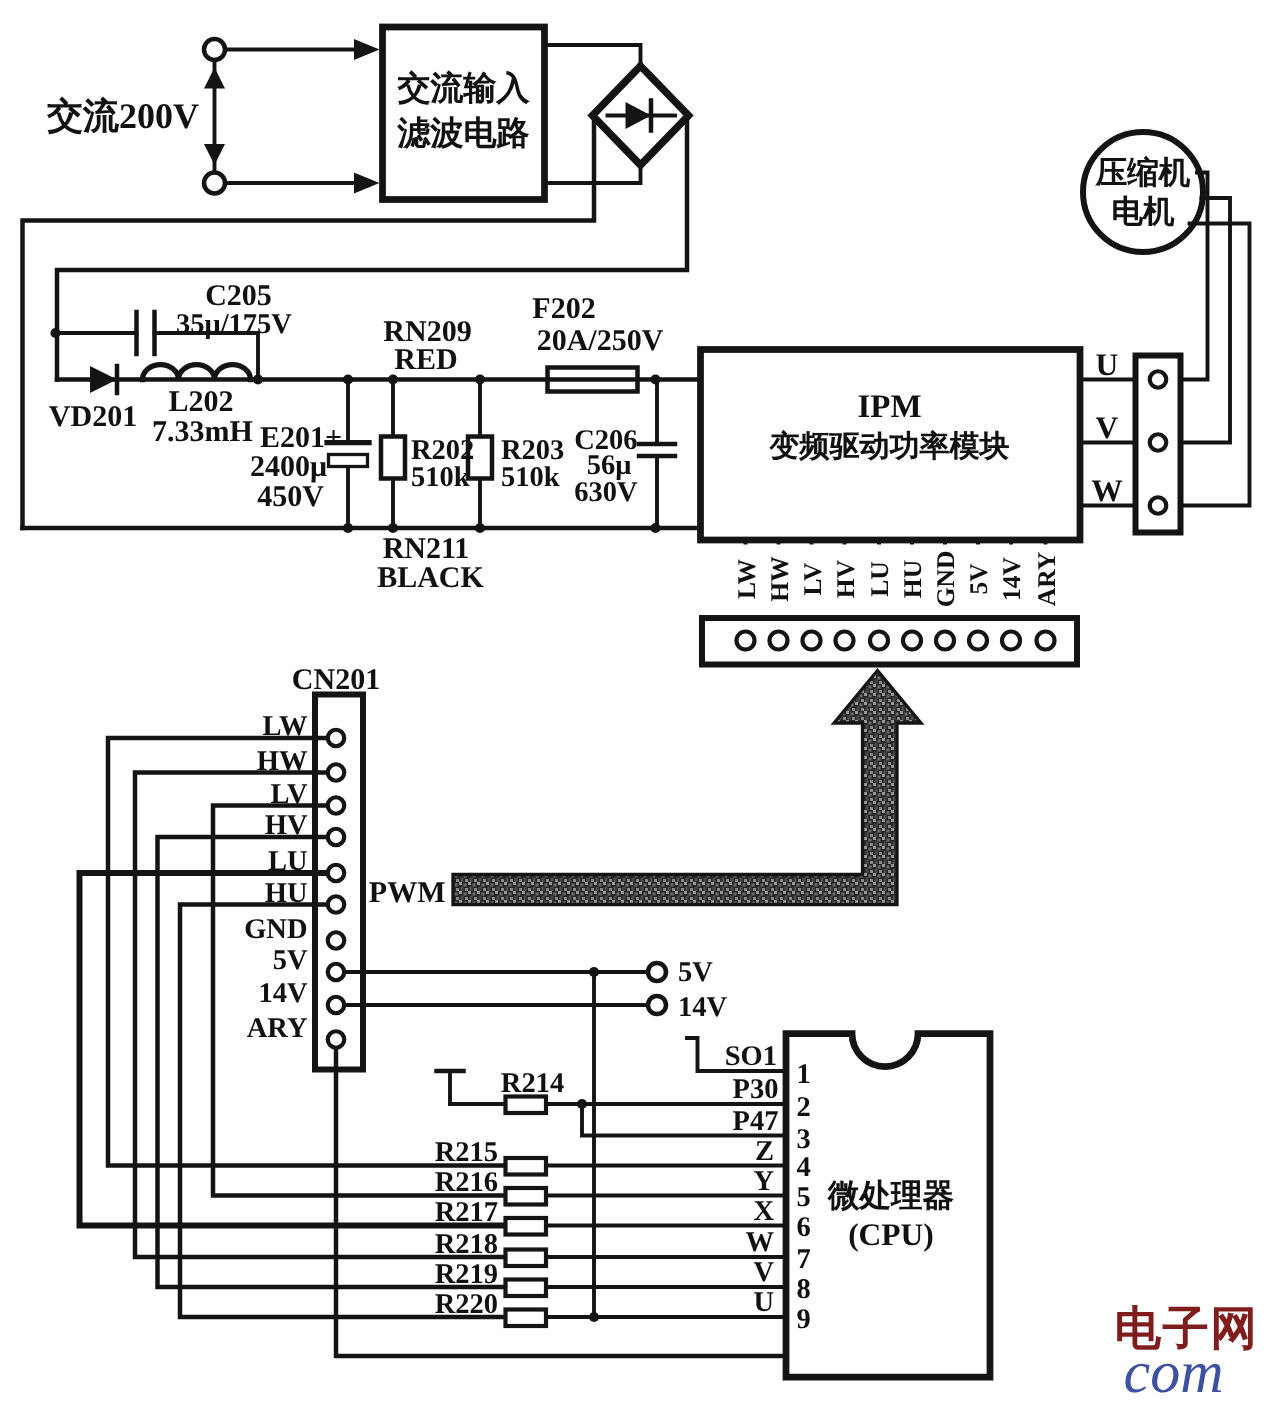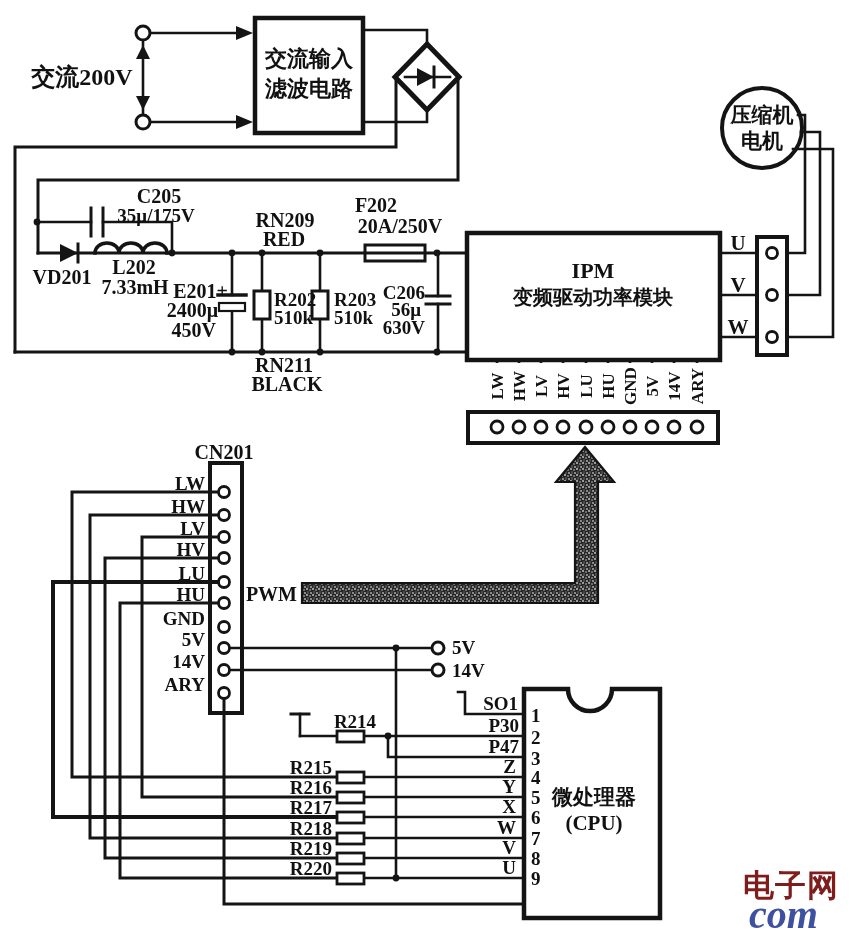--- a/index.html
+++ b/index.html
@@ -5,21 +5,21 @@
   html,body{margin:0;padding:0;background:#f4f4f2;}
   .page{position:relative;width:850px;height:936px;background:#ffffff;overflow:hidden;
         font-family:"Liberation Serif","DejaVu Serif",serif;}
   svg text{font-family:"Liberation Serif","DejaVu Serif",serif;font-weight:bold;fill:#111;}
   .logo{position:absolute;left:633px;top:870px;width:217px;height:66px;
         font-family:"Liberation Sans","DejaVu Sans",sans-serif;}
   .logo .brand{position:absolute;left:0;top:4px;font-size:57px;font-weight:bold;
         color:#ea8a7e;letter-spacing:-2px;line-height:1;}
   .logo .cn{position:absolute;left:110px;top:0px;font-size:31px;font-weight:bold;
         color:#7f1d1d;letter-spacing:1px;line-height:1;}
-  .logo .domain{position:absolute;left:116px;top:25px;font-size:40px;font-weight:bold;
+  .logo .domain{position:absolute;left:116px;top:25px;font-size:40px;font-weight:normal;
         font-style:italic;color:#3e50a0;font-family:"Liberation Serif",serif;line-height:1;}
 </style>
 </head>
 <body>
 
 <div class="page">
 <svg width="850" height="936" viewBox="0 0 850 936" stroke-linecap="square" stroke-linejoin="miter">
   <defs>
     <pattern id="dither" width="6" height="6" patternUnits="userSpaceOnUse">
       <rect width="6" height="6" fill="#262626"></rect>

